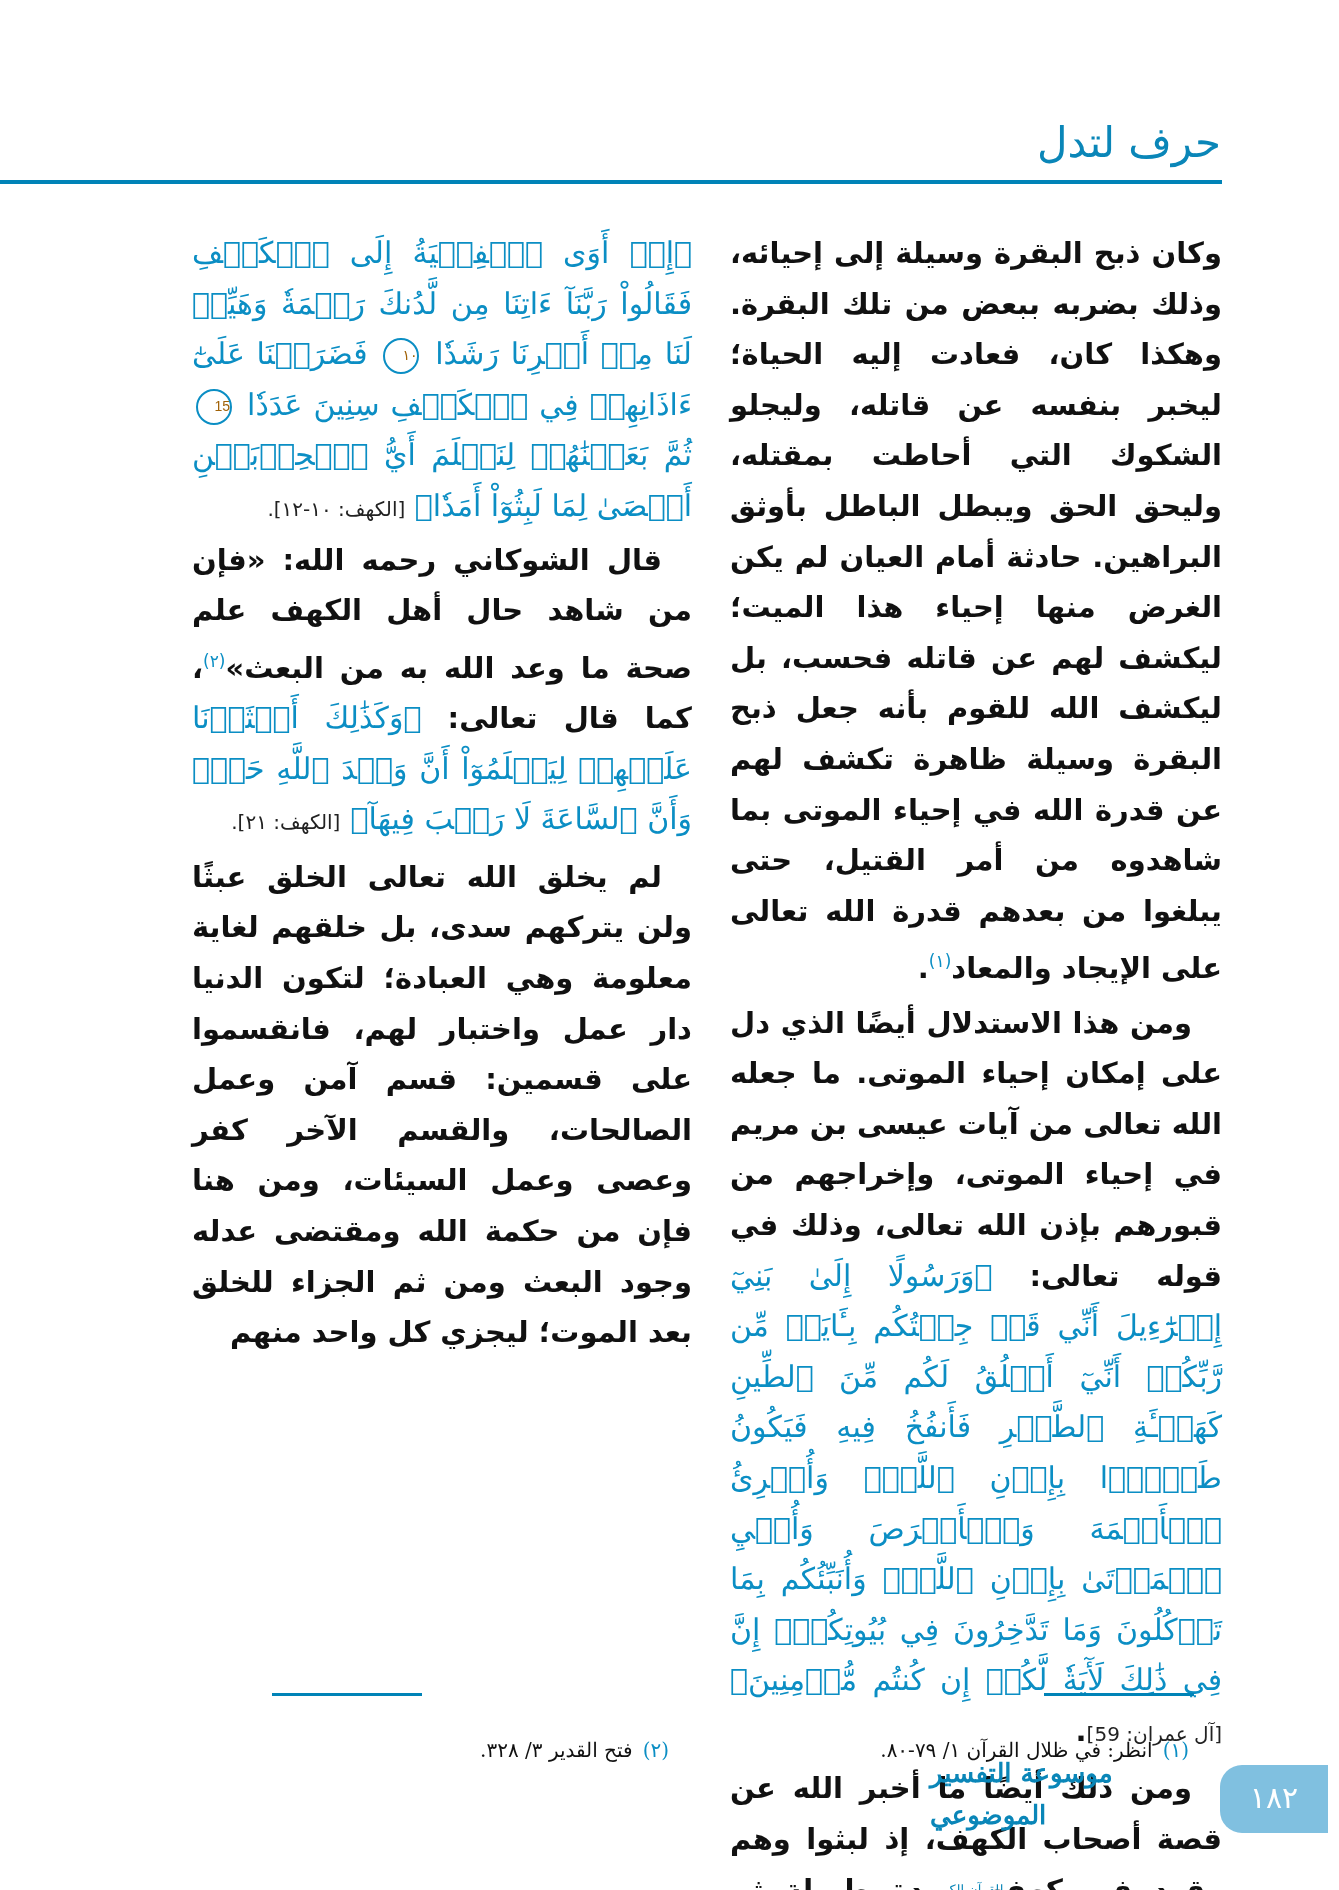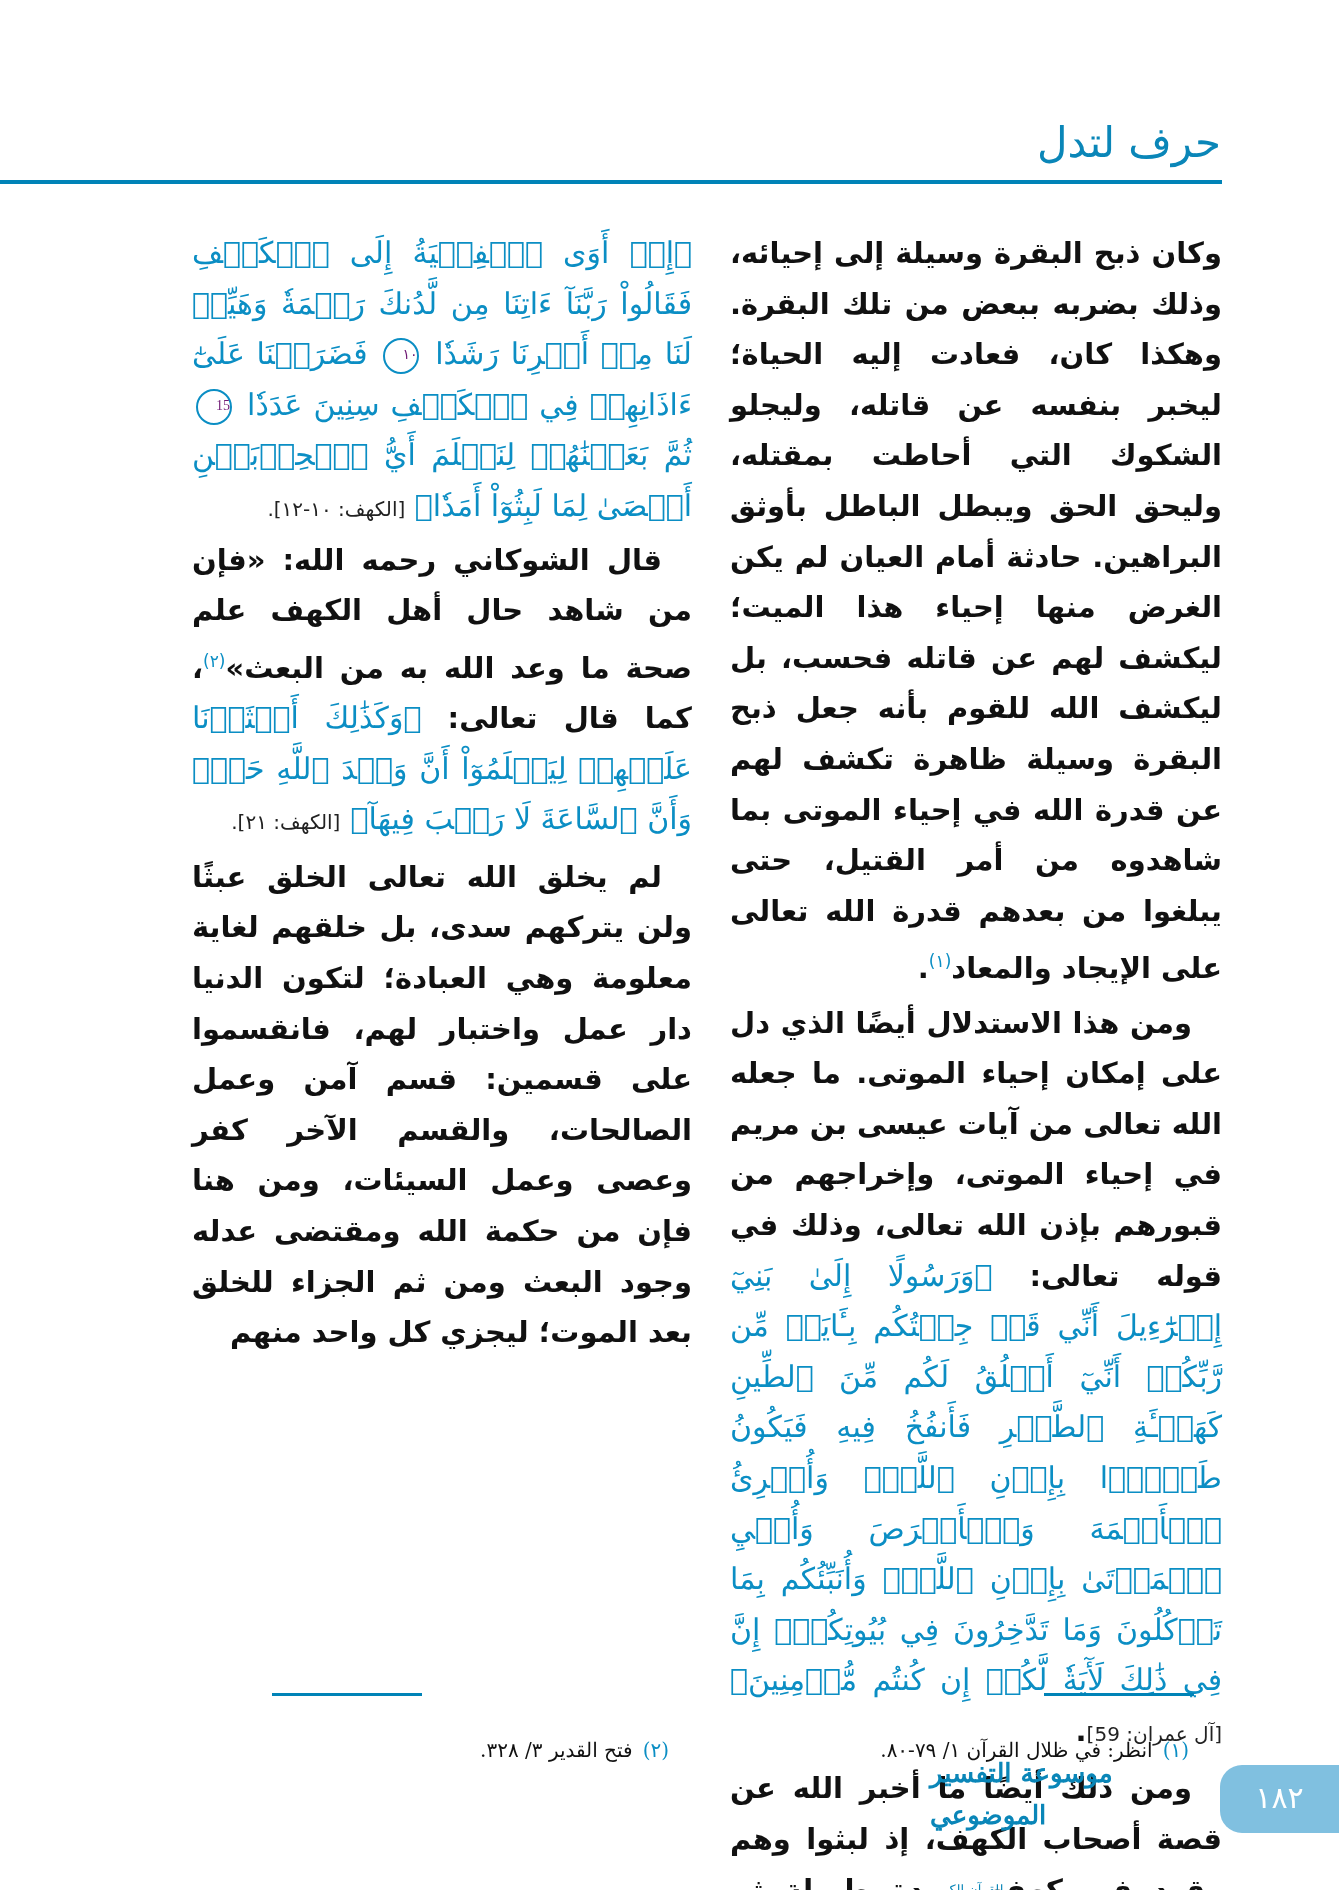--- a/index.html
+++ b/index.html
@@ -34,21 +34,21 @@
     font-size: 30px;
   }
   .quran-block {
     color: #0b8ec4; font-family: "DejaVu Serif", serif; font-size: 30px;
     line-height: 50.6px; margin: 0;
   }
   .ref { color: #222; font-family: "DejaVu Sans", sans-serif; font-size: 20px; font-weight: normal; }
   .ayah-num {
     display: inline-block; width: 32px; height: 32px; border: 2px solid #0b8ec4;
     border-radius: 50%; font-size: 14px; line-height: 30px; text-align: center;
-    color: #701a75; font-family: Liberation Serif, serif; vertical-align: middle;
+    color: #a16207; font-family: Liberation Sans, sans-serif; vertical-align: middle;
     margin: 0 4px;
   }
   .fnref { color: #0b8ec4; font-size: 17px; vertical-align: super; font-weight: normal; }
   .heading-num { color: #0b8ec4; }
   .fn-rule {
     position: absolute; top: 1693px; height: 3px; background: #0083b7;
   }
   .fn-rule.r { left: 1044px; width: 150px; }
   .fn-rule.l { left: 272px; width: 150px; }
   .footnote {
@@ -59,21 +59,21 @@
   .footnote.l { right: 670px; }
   .fn-num { color: #0b8ec4; margin-left: 10px; }
   .logo {
     position: absolute; left: 930px; top: 1752px; width: 250px; height: 80px;
     direction: rtl; text-align: left; color: #0a86b8;
     font-family: "DejaVu Serif", serif;
   }
   .logo .l1 { font-size: 26px; font-weight: bold; line-height: 42px; letter-spacing: -1px; }
   .logo .l2 { font-size: 13px; line-height: 20px; margin-top: 44px; }
   .page-badge {
-    position: absolute; left: 1220px; top: 1765px; width: 119px; height: 68px;
+    position: absolute; left: 1220px; top: 1765px; width: 108px; height: 68px;
     background: #80c0e0; border-radius: 22px 0 0 22px;
     color: #ffffff; font-size: 30px; text-align: center; line-height: 66px;
     font-family: "DejaVu Sans", sans-serif; direction: rtl;
   }
 </style>
 </head>
 <body>
 
 <div class="header-title">حرف لتدل</div>
 <div class="header-rule"></div>

